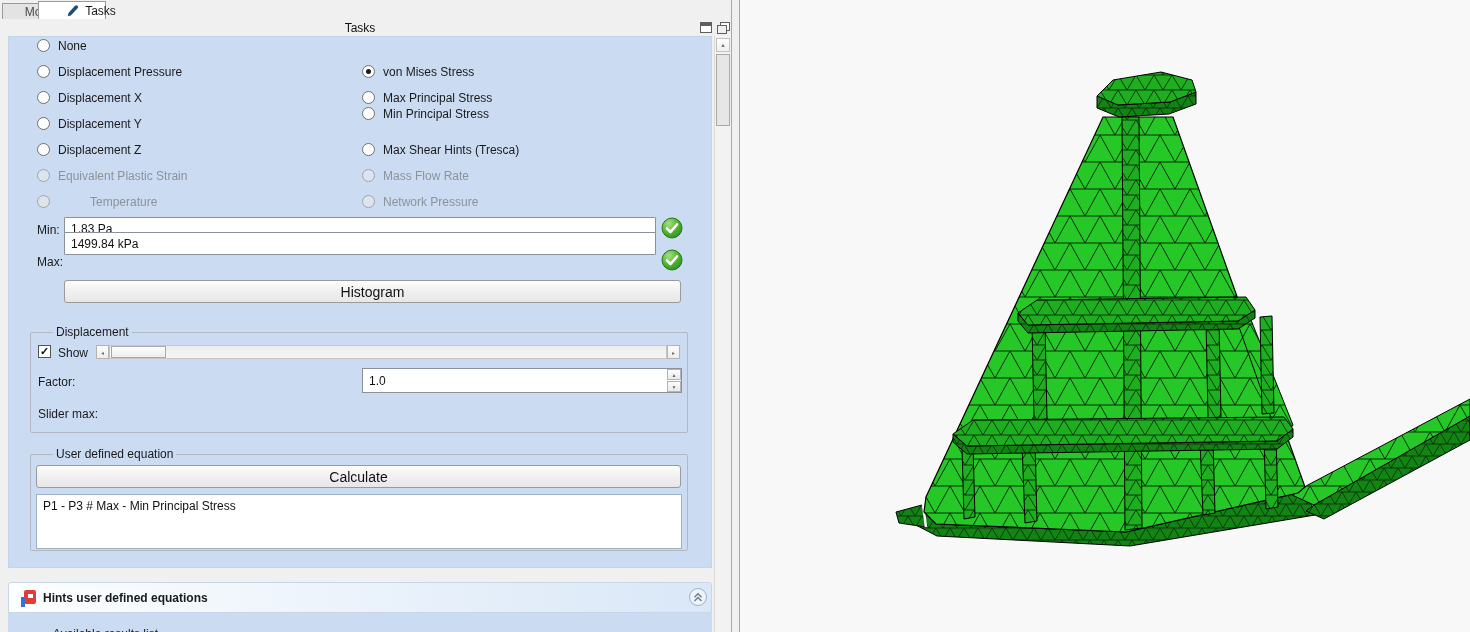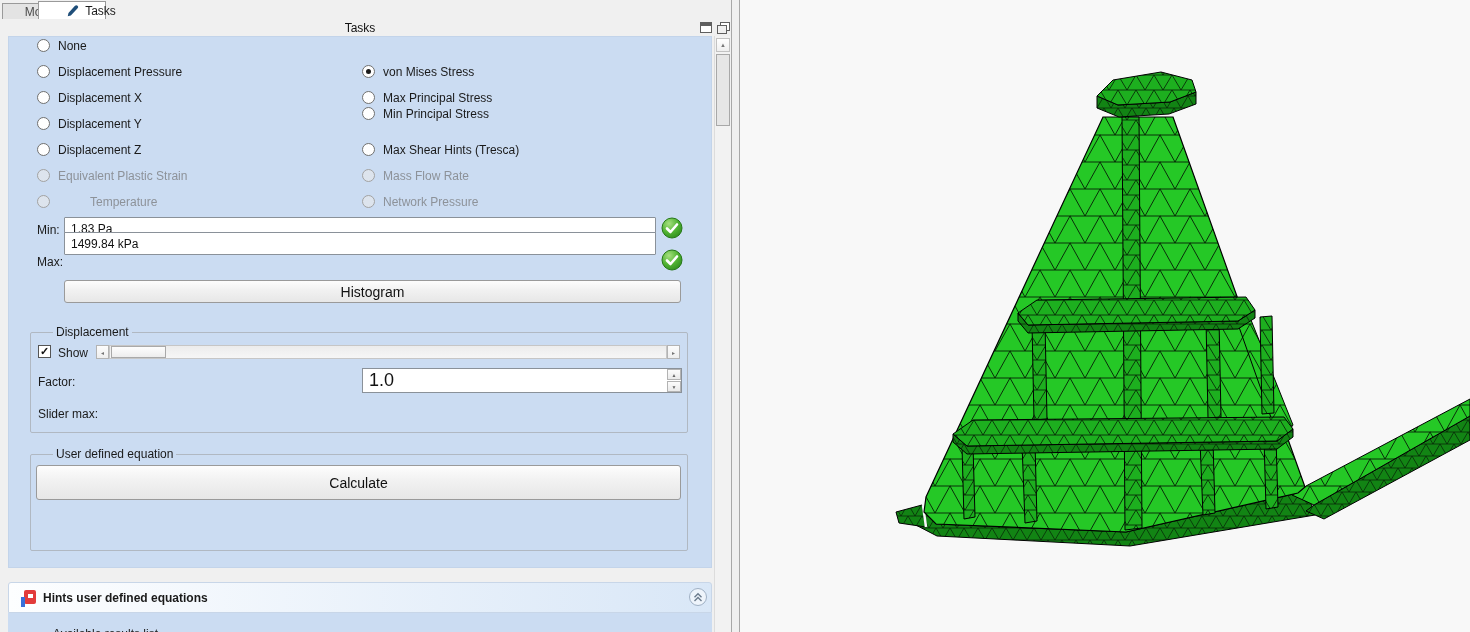--- a/index.html
+++ b/index.html
@@ -64,21 +64,21 @@
     display:flex; align-items:center; justify-content:center; }
   .hslider-track { position:absolute; height:14px; background:linear-gradient(#ececec,#f6f6f6);
     border:1px solid #c6c6c6; }
   .hslider-thumb { position:absolute; height:12px; background:linear-gradient(#fdfdfd,#ededed);
     border:1px solid #a9a9a9; }
 
   
   .spin-wrap { position:absolute; height:25px; background:#fff; border:1px solid #8a9199; }
   .spin-wrap input { position:absolute; left:0; top:0; width:calc(100% - 14px); height:23px;
     border:none; outline:none; padding:0 6px; font-family:"Liberation Sans",sans-serif;
-    font-size:18px; color:#111; }
+    font-size:12px; color:#111; }
   .spin-btn { position:absolute; right:0; width:14px; height:11px; border:1px solid #b3b3b3;
     background:linear-gradient(#fcfcfc,#eaeaea); font-size:5px; color:#666;
     display:flex; align-items:center; justify-content:center; }
   .spin-up { top:0; } .spin-dn { bottom:0; }
 
   textarea.eq { position:absolute; border:1px solid #9fb0c4; background:#fff; resize:none;
     font-family:"Liberation Sans",sans-serif; font-size:12px; color:#111; padding:4px 6px; }
 
   
   .hints-header { left:8px; top:582px; width:704px; height:31px; position:absolute;
@@ -232,23 +232,24 @@
     <input value="1.0" style="">
     <div class="spin-btn spin-up">▲</div>
     <div class="spin-btn spin-dn">▼</div>
   </div>
 
   <span class="fld-label" style="left:38px;top:407px;">Slider max:</span>
 
   <fieldset class="group" style="left:30px;top:447px;width:658px;height:104px;">
     <legend>User defined equation</legend>
   </fieldset>
-  <div class="btn" style="left:36px;top:465px;width:645px;height:35px;">
+  <div class="btn" style="left:36px;top:465px;width:645px;height:23px;">
     <span>Calculate</span>
   </div>
+  <textarea class="eq" style="left: 36px; top: 494px; width: 646px; height: 55px;" spellcheck="false">P1 - P3 # Max - Min Principal Stress</textarea>
 
   <div class="hints-header">
     <span class="pmx-icon">
       <span class="red"></span>
         <span class="notch"></span>
         <span class="blue"></span>
     </span>
     <span class="hints-title">Hints user defined equations</span>
   </div>
   <div class="collapse-btn">

